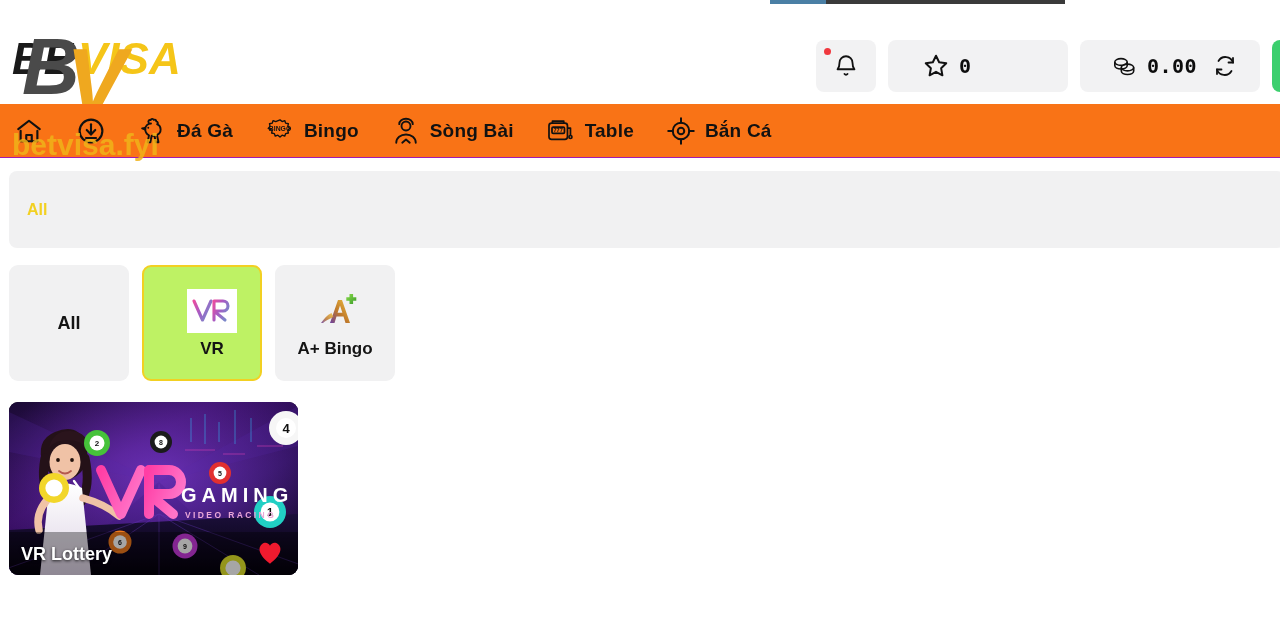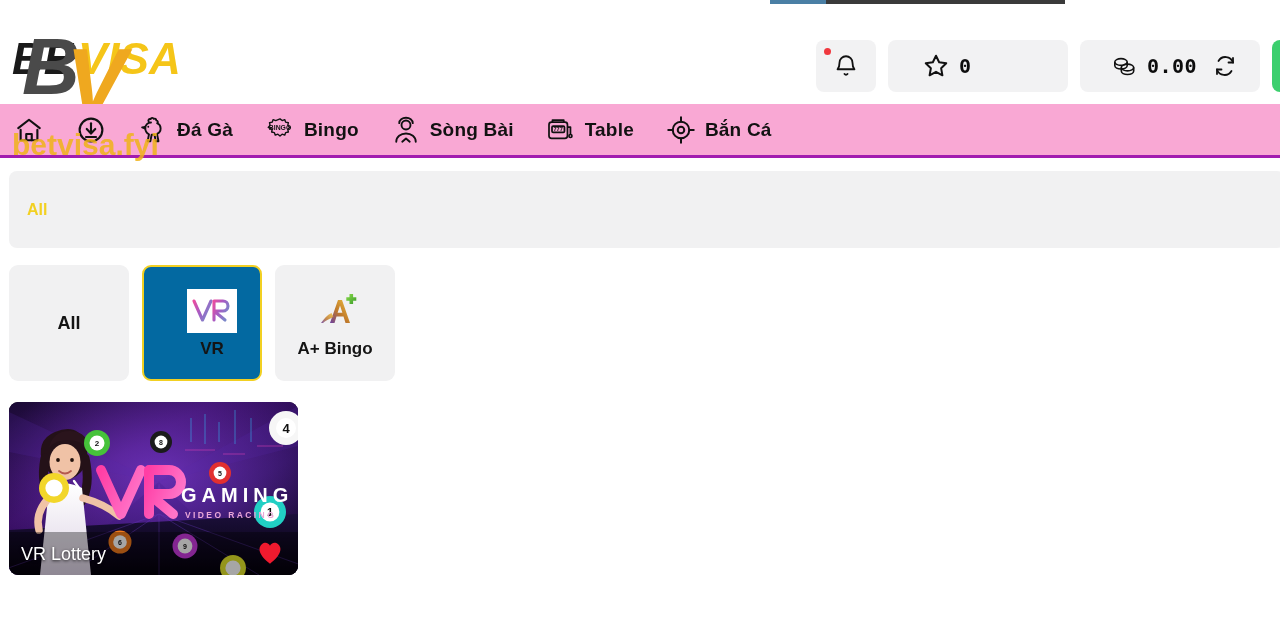--- a/index.html
+++ b/index.html
@@ -37,22 +37,22 @@
   .hdr-val { font-size: 20px; font-weight: 700; color: #0d0d0d; letter-spacing: .5px;
              font-family: "DejaVu Sans Mono", monospace; }
   #bell-dot { position: absolute; left: 8px; top: 8px; width: 7px; height: 7px;
               border-radius: 50%; background: #f0383e; }
   #cta-button { width: 30px; height: 52px; background: #3ccf6e; border-radius: 8px 0 0 8px;
                 margin-right: -22px; }
 
   
   #nav {
     position: absolute; top: 104px; left: 0; width: 1280px; height: 54px;
-    background: #f9a8d4; display: flex; align-items: center; gap: 0;
-    border-bottom: 3px solid #a21caf;
+    background: #f97316; display: flex; align-items: center; gap: 0;
+    border-bottom: 1px solid #a21caf;
   }
   .nav-item {
     display: flex; align-items: center; gap: 9px;
     padding: 0 16px; height: 54px; white-space: nowrap;
   }
   .nav-item:first-child { padding-left: 14px; }
   .nav-label { font-size: 19px; font-weight: 700; color: #121212; letter-spacing: .2px; }
   .nav-ico { width: 30px; height: 30px; display: block; flex: 0 0 30px; }
 
   
@@ -72,35 +72,35 @@
   
   #providers {
     position: absolute; left: 9px; top: 265px;
     display: flex; gap: 13px;
   }
   .prov-card {
     width: 120px; height: 116px; background: #f1f1f2; border-radius: 9px;
     display: flex; flex-direction: column; align-items: center; justify-content: center;
     gap: 4px; border: 2px solid transparent;
   }
-  .prov-card.selected { border-color: #f2d022; background: #0369a1; padding-left: 20px; }
+  .prov-card.selected { border-color: #f2d022; background: #bef264; padding-left: 20px; }
   .prov-logo { width: 52px; height: 48px; display: flex; align-items: center; justify-content: center; }
   .prov-label { font-size: 17px; font-weight: 700; color: #141414; }
   #prov-all .prov-label { font-size: 18px; }
 
   
   #gamegrid { position: absolute; left: 9px; top: 402px; }
   #game-card {
     width: 289px; height: 173px; border-radius: 9px; overflow: hidden;
     position: relative; background: #0b0216;
   }
   #game-art { position: absolute; inset: 0; }
   #game-title {
     position: absolute; left: 12px; bottom: 10px; font-size: 18px;
-    color: #ffffff; font-weight: 400; text-shadow: 0 1px 3px rgba(0,0,0,.8);
+    color: #ffffff; font-weight: 700; text-shadow: 0 1px 3px rgba(0,0,0,.8);
     z-index: 5;
   }
   #fav-heart { position: absolute; right: 14px; bottom: 10px; z-index: 5; }
 </style>
 </head>
 <body>
 
 <div id="top-strip">
   <div id="top-strip-blue"></div>
 </div>

